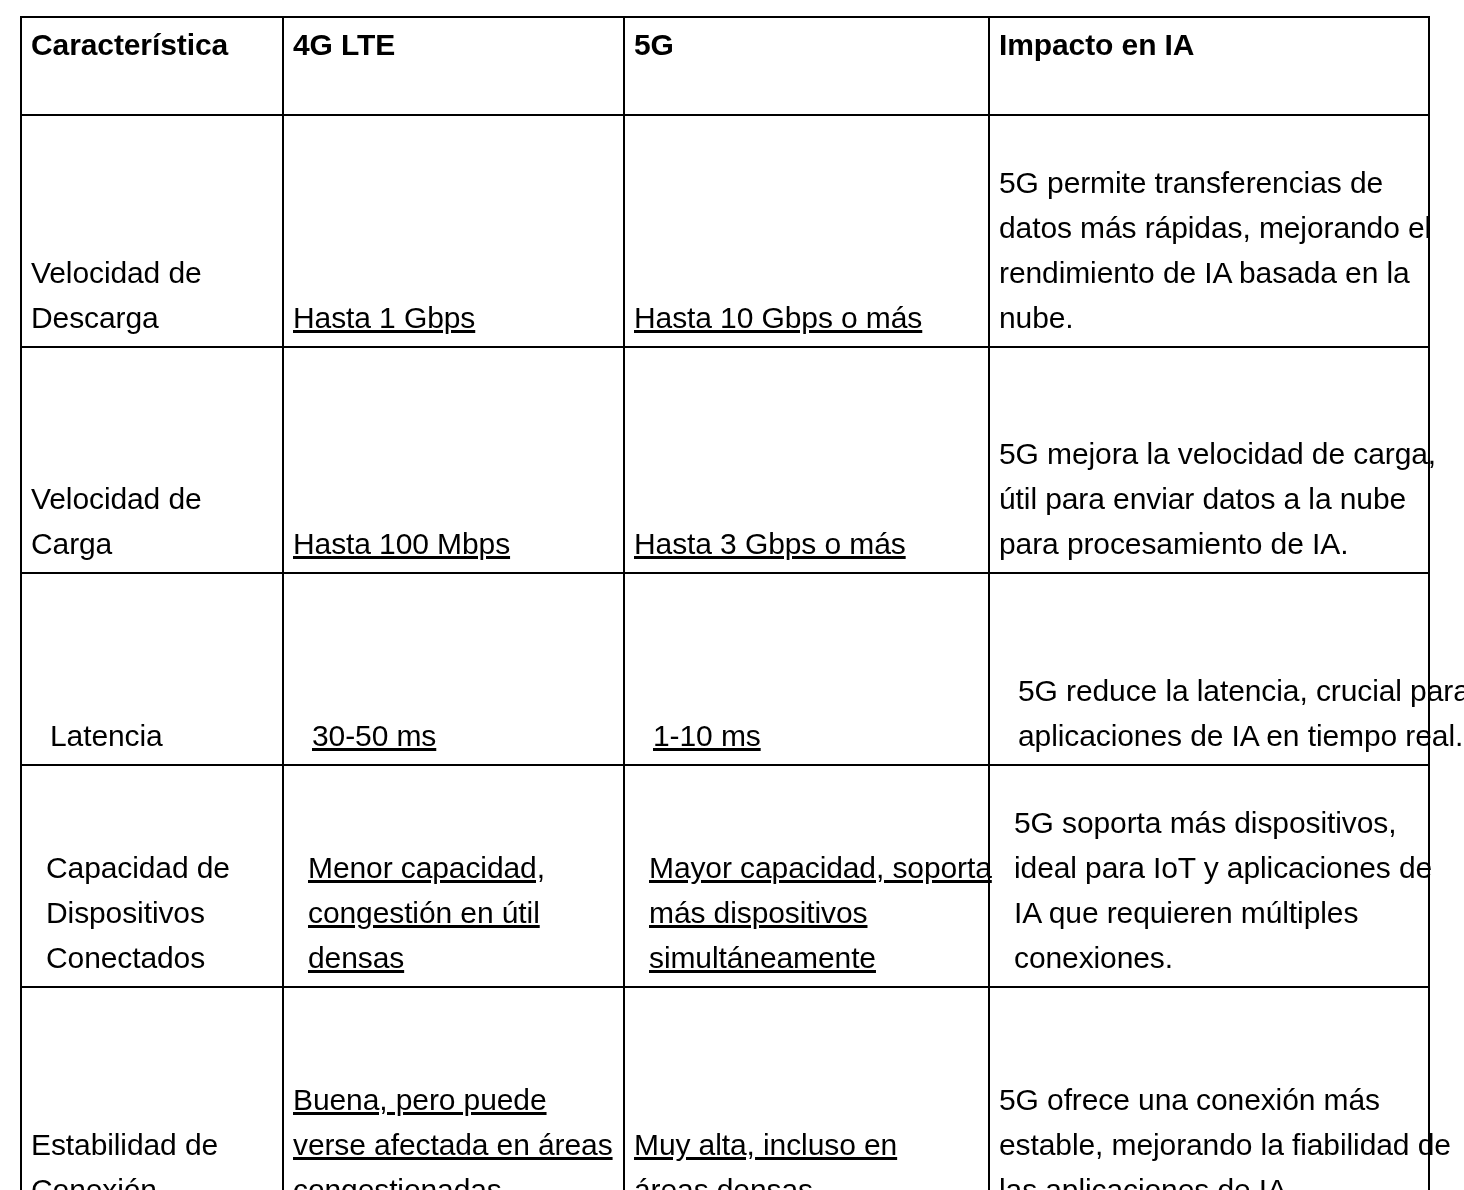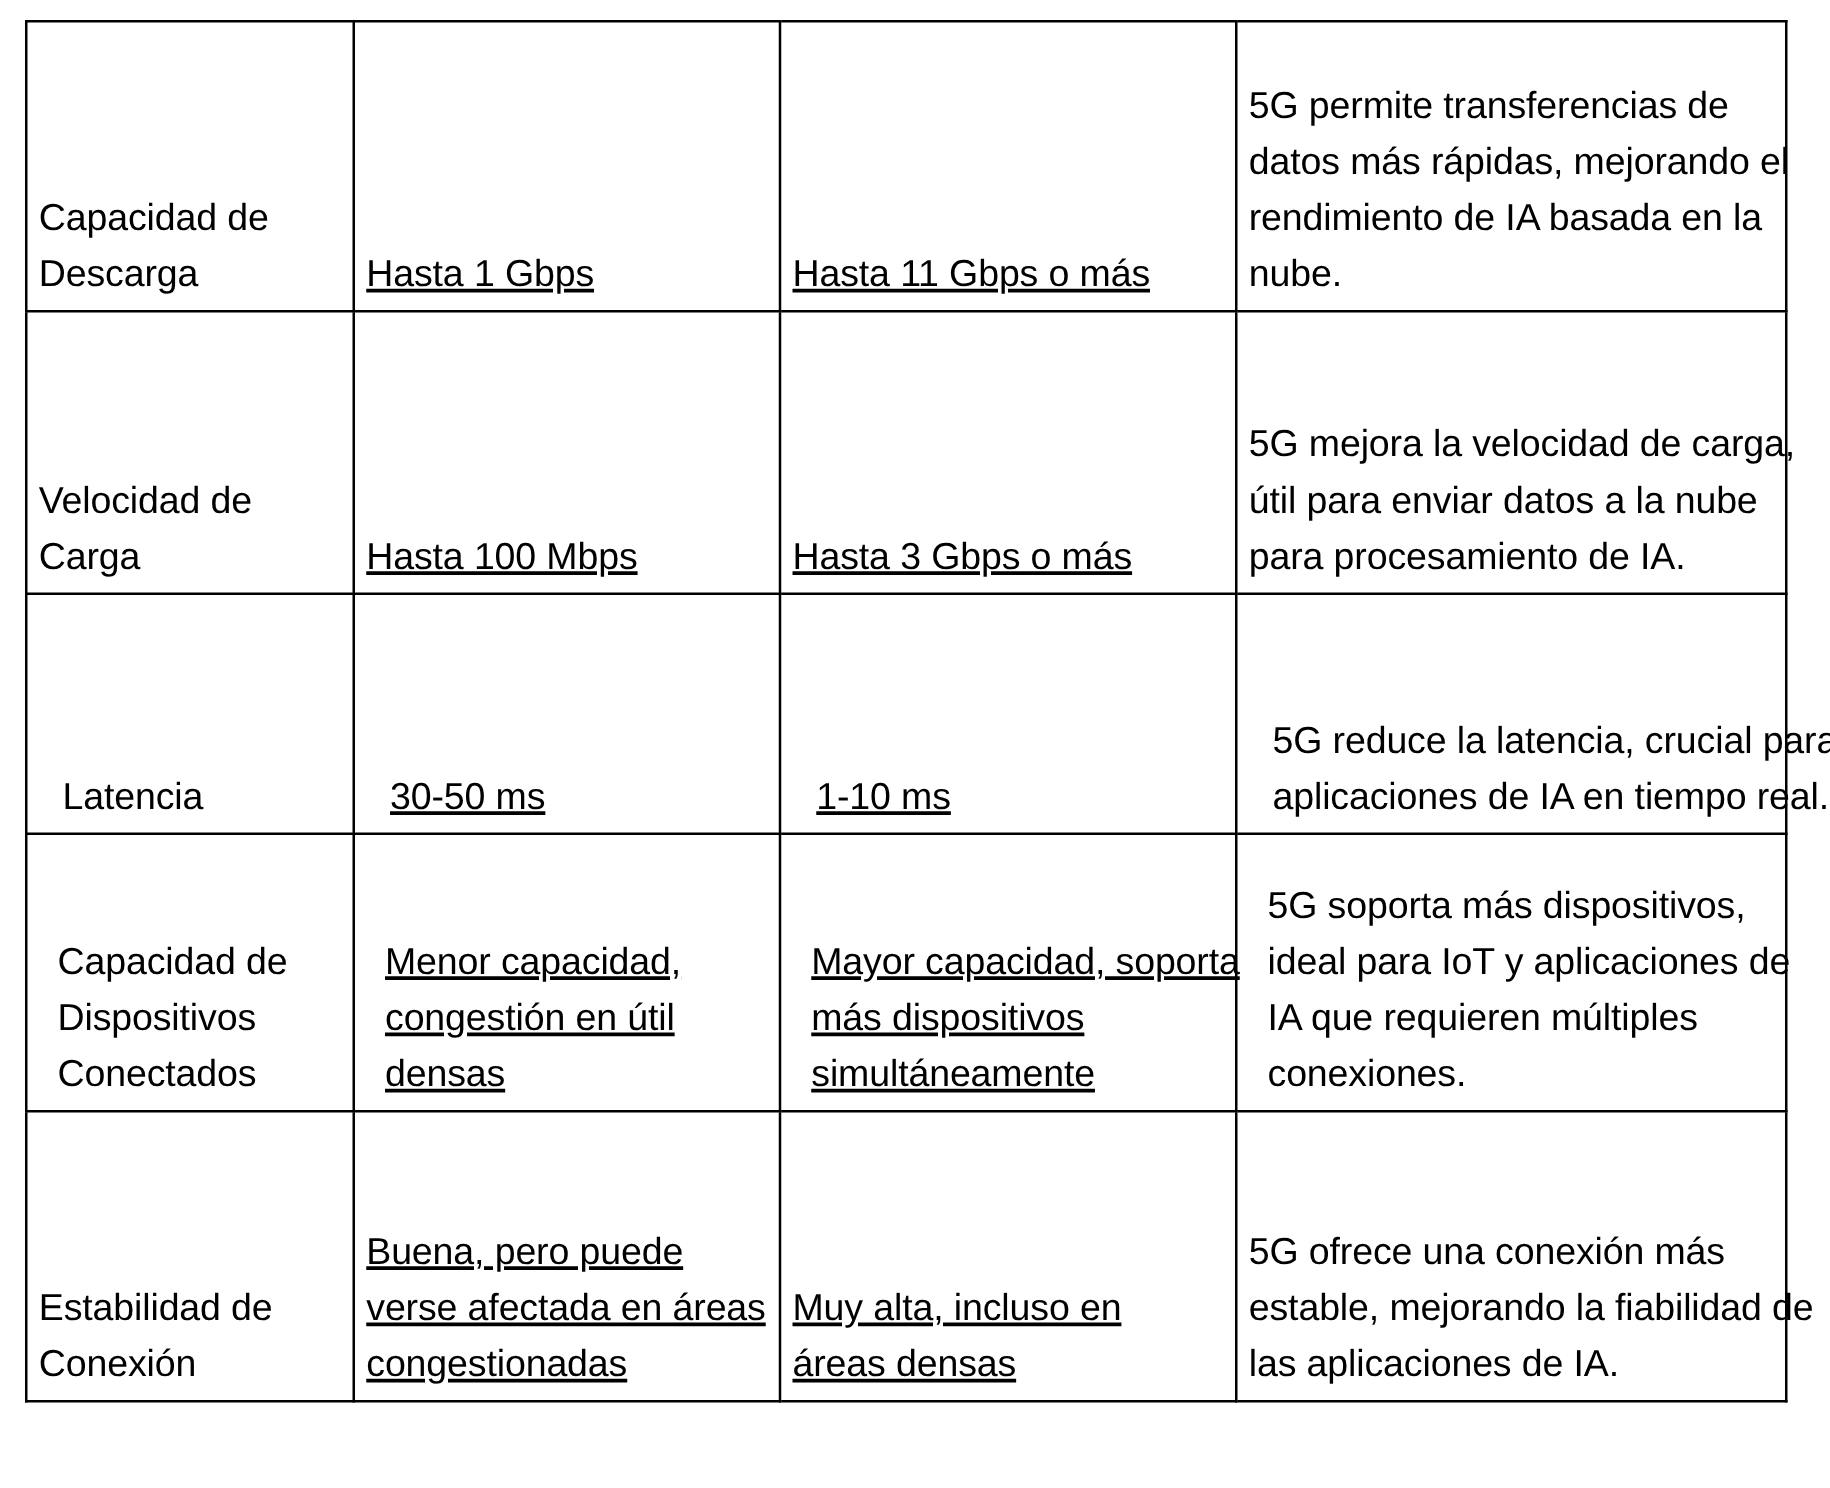--- a/index.html
+++ b/index.html
@@ -110,25 +110,31 @@
 
   <table class="comparison-table">
     <colgroup>
       <col class="c-feature">
       <col class="c-4g">
       <col class="c-5g">
       <col class="c-impact">
     </colgroup>
     <tbody>
 
+      <tr class="header-row">
+        <td>Característica</td>
+        <td>4G LTE</td>
+        <td>5G</td>
+        <td>Impacto en IA</td>
+      </tr>
 
       <tr class="row-velocidad-descarga">
-        <td class="feature-cell">Capacidad de Descarga</td>
+        <td class="feature-cell">Velocidad de Descarga</td>
         <td class="value-cell value-cell-4g">Hasta 1 Gbps</td>
-        <td class="value-cell value-cell-5g">Hasta 11 Gbps o más</td>
+        <td class="value-cell value-cell-5g">Hasta 10 Gbps o más</td>
         <td class="impact-cell">
             <span class="impact-text">5G permite transferencias de datos más rápidas, mejorando el rendimiento de IA basada en la nube.</span>
           </td>
       </tr>
 
       <tr class="row-velocidad-carga">
         <td class="feature-cell">Velocidad de Carga</td>
         <td class="value-cell value-cell-4g">Hasta 100 Mbps</td>
         <td class="value-cell value-cell-5g">Hasta 3 Gbps o más</td>
         <td class="impact-cell">

